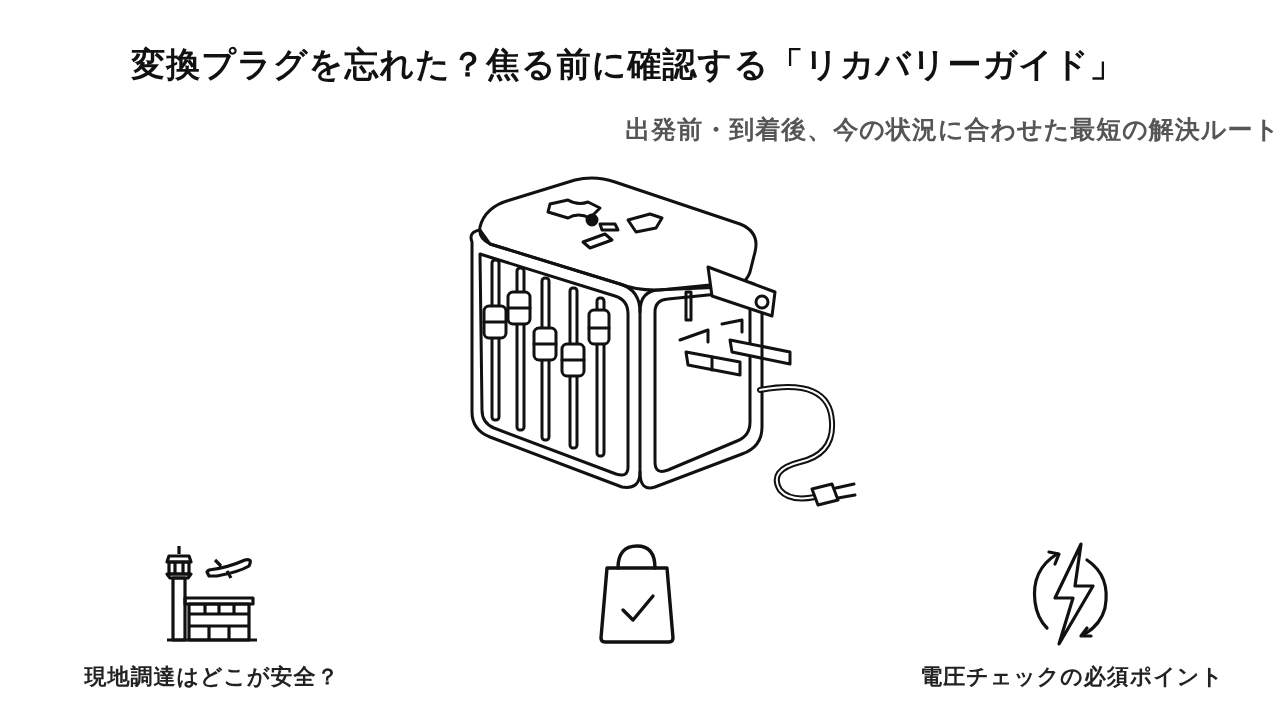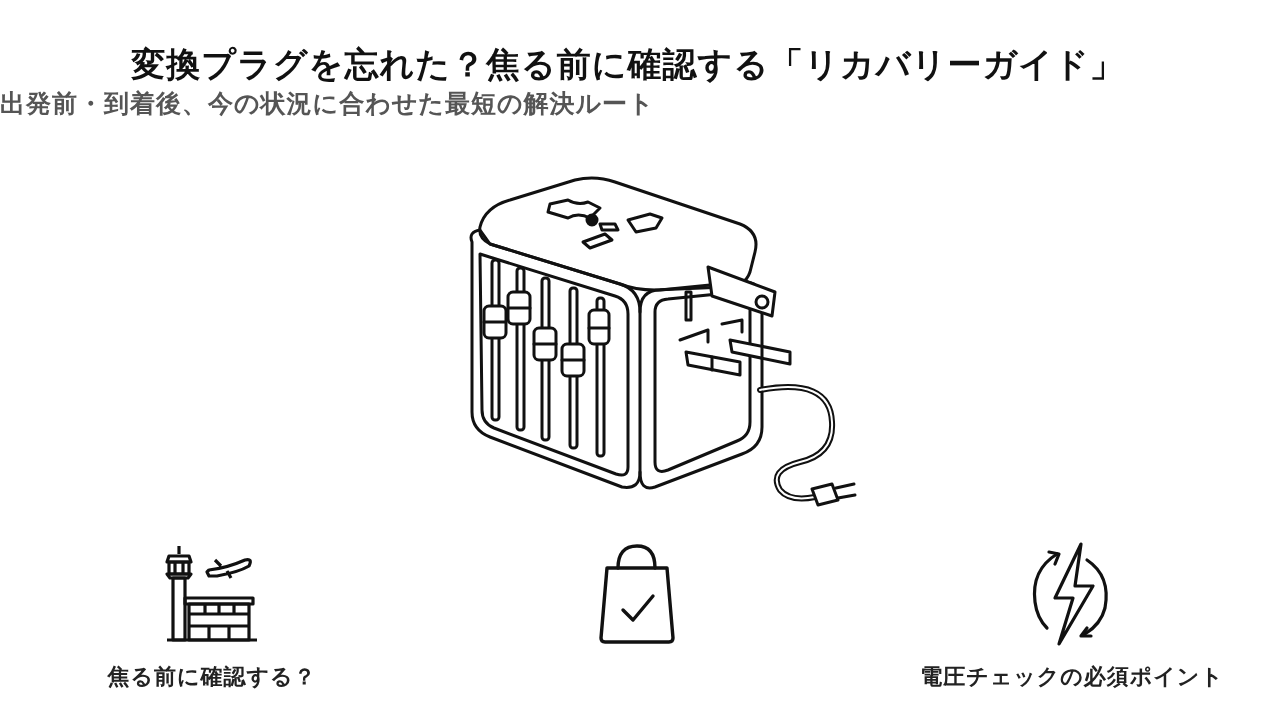--- a/index.html
+++ b/index.html
@@ -1,18 +1,18 @@
 <!DOCTYPE html>
 <html><head>
 <meta charset="utf-8">
 <style>
   html, body { margin:0; padding:0; background:#ffffff; }
   body { width:1280px; height:720px; position:relative; overflow:hidden; font-family:"DejaVu Sans", "Liberation Sans", sans-serif; color:#111; }
   .title { position:absolute; top:42px; left:0; width:1256px; text-align:center; font-size:34px; font-weight:bold; letter-spacing:1px; color:#111; }
-  .subtitle { position:absolute; top:87px; left:0; width:1280px; text-align:left; font-size:25px; font-weight:bold; color:#555; letter-spacing:1px; }
+  .subtitle { position:absolute; top:113px; left:0; width:1280px; text-align:right; font-size:25px; font-weight:bold; color:#555; letter-spacing:1px; }
   .hero { position:absolute; left:450px; top:172px; width:450px; height:345px; }
   .feature { position:absolute; top:540px; width:320px; text-align:center; }
   .feature .icon { width:110px; height:110px; margin:0 auto; display:block; }
   .feature .label { position:absolute; top:122px; left:0; width:100%; font-size:22px; font-weight:bold; color:#222; text-align:center; white-space:nowrap; letter-spacing:1px; }
   #f1 { left:52px; }
   #f2 { left:480px; }
   #f3 { left:912px; }
 </style>
 </head>
 <body>
@@ -85,21 +85,21 @@
     <line x1="32" y1="74" x2="92" y2="74"></line>
     <line x1="32" y1="86" x2="92" y2="86"></line>
     <line x1="48" y1="64" x2="48" y2="74"></line>
     <line x1="62" y1="64" x2="62" y2="74"></line>
     <line x1="77" y1="64" x2="77" y2="74"></line>
     <line x1="52" y1="86" x2="52" y2="100"></line>
     <line x1="72" y1="86" x2="72" y2="100"></line>
     <line x1="10" y1="100" x2="100" y2="100"></line>
     <path d="M52 30 Q70 28 88 20 Q96 18 92 26 Q82 32 60 36 L52 36 L50 32 Z M64 26 L58 20 M70 31 L74 38"></path>
   </svg>
-  <div class="label">焦る前に確認する？</div>
+  <div class="label">現地調達はどこが安全？</div>
 </div>
 
 <div class="feature" id="f2">
   <svg class="icon" viewBox="0 0 110 110" fill="none" stroke="#111" stroke-width="3.4" stroke-linejoin="round" stroke-linecap="round">
     <path d="M33 28 Q33 6 52 6 Q70 6 70 28"></path>
     <path d="M22 28 L82 28 L88 98 Q88 102 84 102 L20 102 Q16 102 16 98 Z"></path>
     <path d="M38 70 L48 80 L68 56"></path>
   </svg>
 </div>
 

